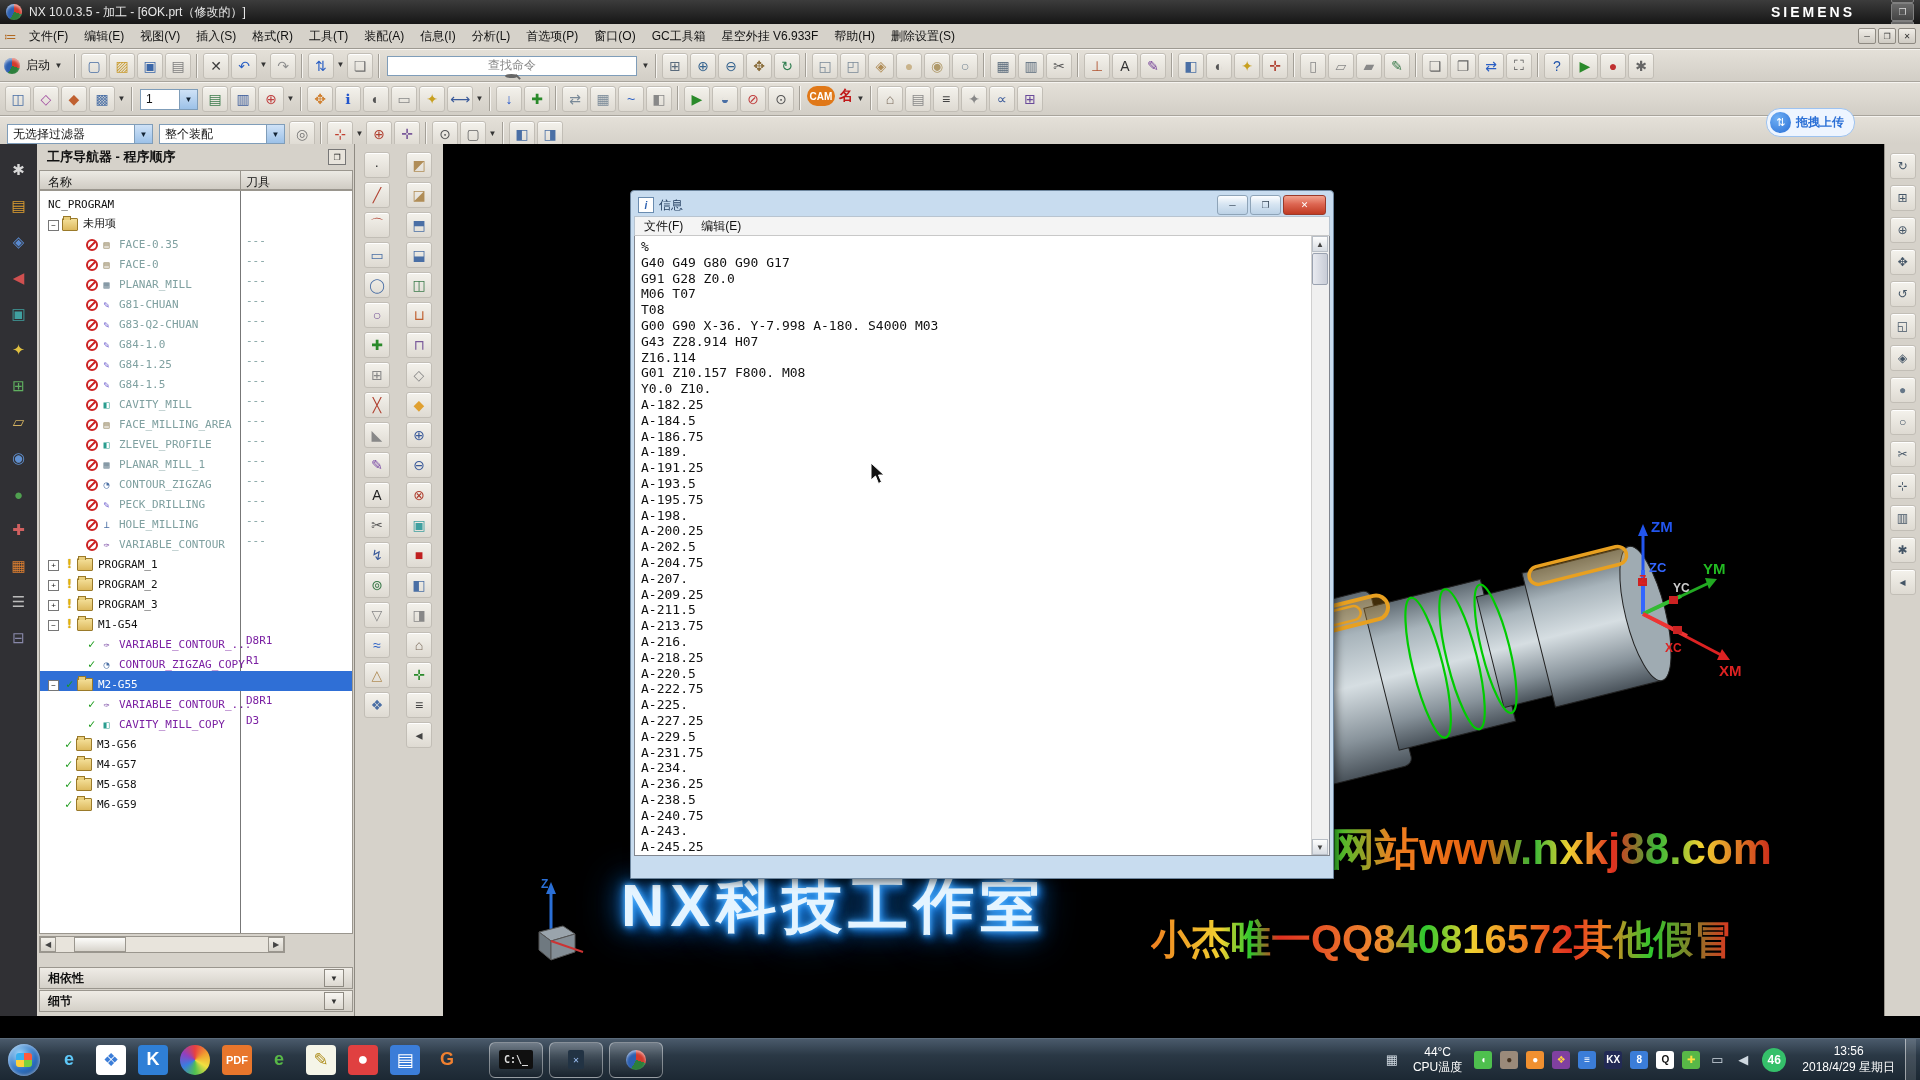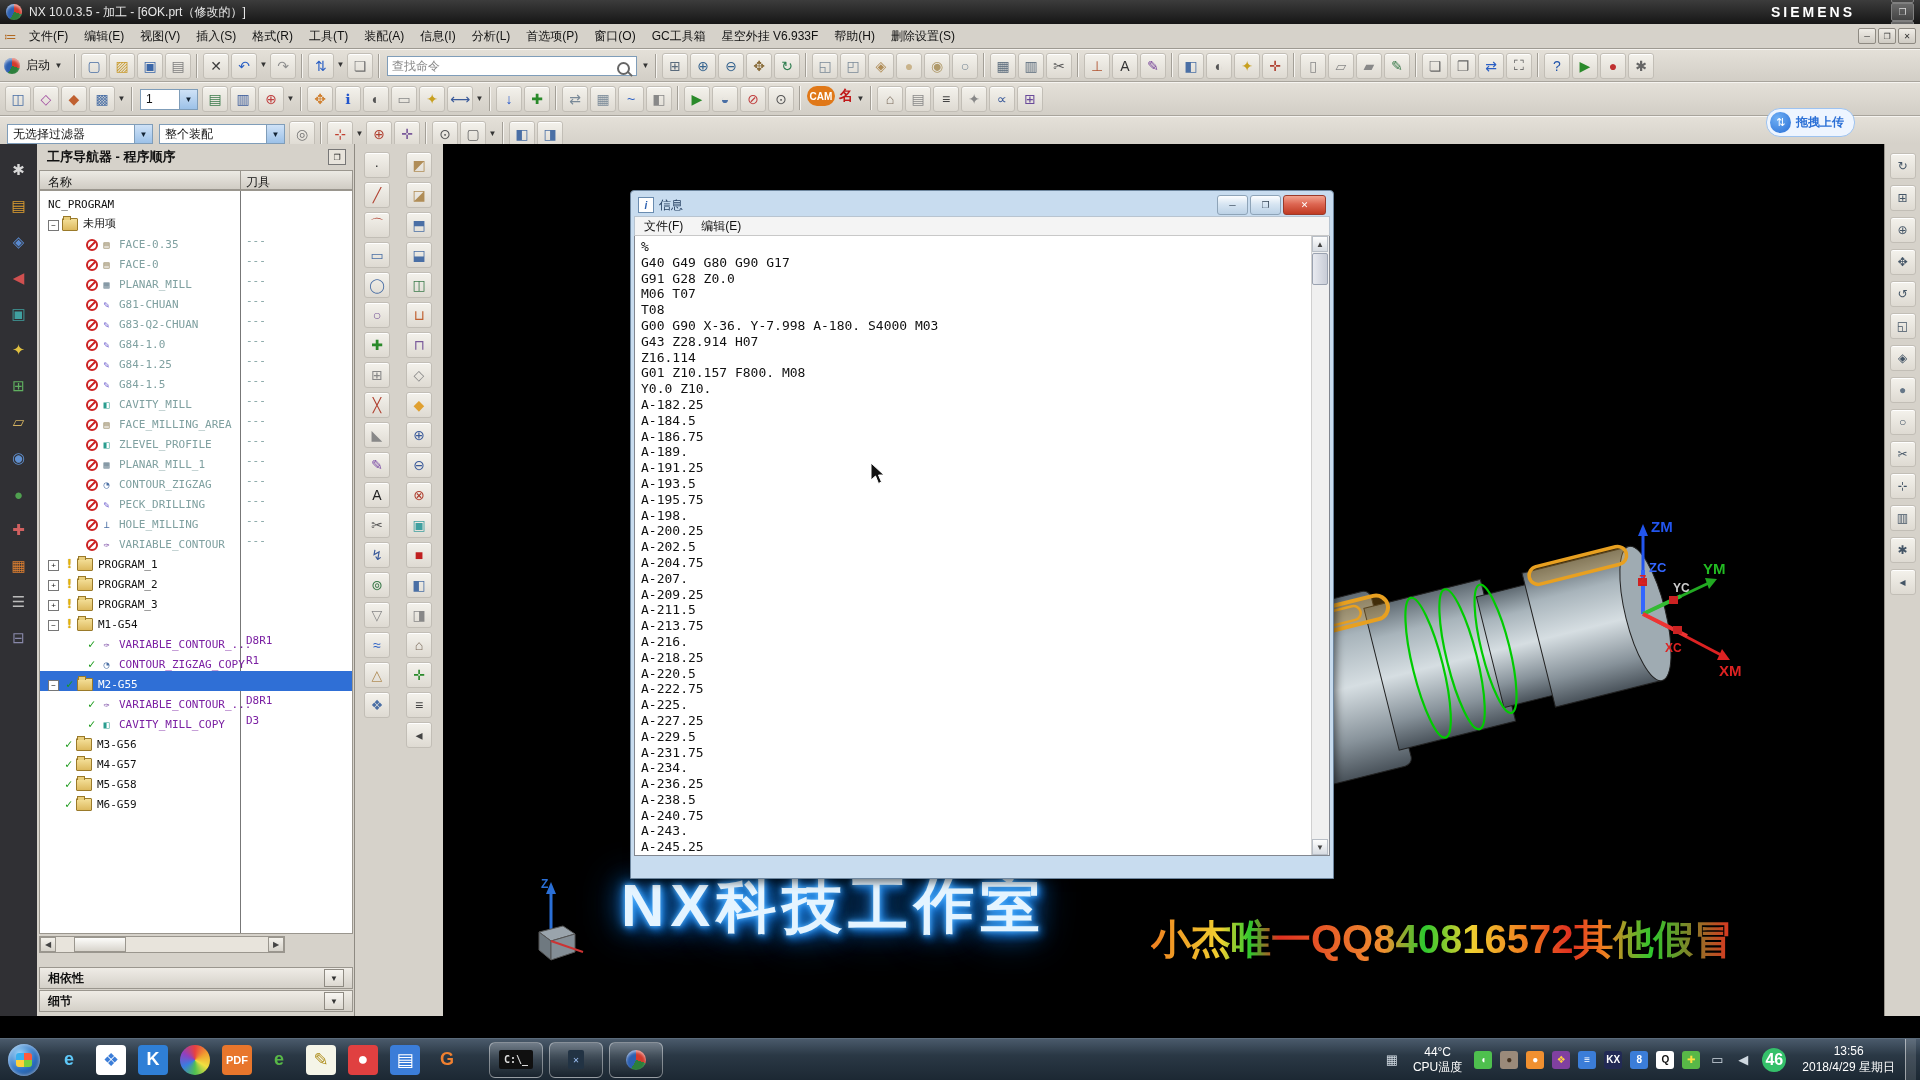--- a/index.html
+++ b/index.html
@@ -26,22 +26,22 @@
   .tbrow{position:absolute;left:0;width:1920px;background:linear-gradient(#e4e0d8,#d2cec6);
     border-top:1px solid #f6f4f0;border-bottom:1px solid #a8a49c;display:flex;align-items:center;padding:0 4px;box-sizing:border-box;}
   #tb1{top:49px;height:33px;} #tb2{top:82px;height:34px;} #tb3{top:116px;height:36px;}
   .tbi{display:inline-flex;width:24px;height:24px;align-items:center;justify-content:center;
     font-size:14px;border-radius:3px;margin:0 1px;flex:none;
     background:linear-gradient(#f4f2ec,#dedad2);border:1px solid #c2beb6;box-shadow:inset 0 1px 0 #fff;}
   .tbsep{width:0;height:24px;margin:0 4px;border-left:1px solid #a39f97;border-right:1px solid #f6f4f0;flex:none;}
   .tbdd{display:inline-flex;width:11px;height:24px;align-items:center;justify-content:center;font-size:8px;color:#333;flex:none;}
   .startgrp{display:flex;align-items:center;margin-right:6px;}
   .startgrp .lbl{margin:0 3px 0 6px;}
-  .searchbox{display:flex;align-items:flex-end;width:250px;height:20px;background:#fff;border:1px solid #7f9db9;
-    margin:0 3px;padding:0 4px;box-sizing:border-box;}
+  .searchbox{display:flex;align-items:center;width:250px;height:20px;background:#fff;border:1px solid #7f9db9;
+    margin:0 3px;padding:0 4px;box-sizing:border-box;flex-direction:column;}
   .searchbox .ph{color:#888;flex:1;}
   .mag{position:relative;width:9px;height:9px;border:2px solid #666;border-radius:50%;margin-right:2px;}
   .mag::after{content:"";position:absolute;width:6px;height:2px;background:#666;transform:rotate(45deg);right:-5px;bottom:-2px;}
   .combo{display:flex;align-items:center;height:21px;background:#fff;border:1px solid #7f9db9;margin:0 3px;box-sizing:border-box;}
   .combo .val{padding:0 5px;flex:1;white-space:nowrap;}
   .combo .arr{width:17px;height:100%;background:linear-gradient(#cfe2f7,#9cc1e8);border-left:1px solid #7f9db9;
     display:flex;align-items:center;justify-content:center;font-size:8px;color:#123;}
   .badge-cam{display:inline-flex;width:28px;height:20px;background:#e07818;color:#fff;font-weight:bold;font-size:10px;
     align-items:center;justify-content:center;border-radius:10px;margin:0 2px;flex:none;}
   .badge-name{display:inline-flex;height:20px;color:#c01818;font-weight:bold;font-size:14px;align-items:center;margin:0 2px;flex:none;}
@@ -134,21 +134,21 @@
     font-weight:bold;font-size:18px;flex:none;}
   .app.tile{font-size:11px;}
   .winbtn2{width:52px;height:34px;margin:0 3px;border:1px solid rgba(255,255,255,.4);border-radius:6px;
     background:linear-gradient(rgba(255,255,255,.25),rgba(255,255,255,.08) 50%,rgba(0,0,0,.15));
     display:flex;align-items:center;justify-content:center;flex:none;}
   #tray{margin-left:auto;display:flex;align-items:center;}
   .trayic{width:18px;height:18px;margin:0 4px;border-radius:3px;display:flex;align-items:center;justify-content:center;
     font-size:10px;font-weight:bold;flex:none;}
   #temp{color:#fff;font-size:12px;text-align:center;line-height:1.25;margin:0 8px;}
   #badge46{width:24px;height:24px;border-radius:50%;background:#35c06a;color:#fff;display:flex;align-items:center;justify-content:center;
-    font-size:16px;font-weight:bold;margin:0 6px;flex:none;}
+    font-size:12px;font-weight:bold;margin:0 6px;flex:none;}
   #clock{color:#fff;font-size:12px;text-align:center;line-height:1.3;margin:0 10px;}
   #sliver{width:10px;height:42px;border-left:1px solid rgba(255,255,255,.5);background:rgba(255,255,255,.12);flex:none;}
   
   #upload{position:absolute;left:1766px;top:108px;height:27px;display:flex;align-items:center;background:#eef5ff;
     border:1px solid #9ec3f0;border-radius:14px;padding:0 10px 0 3px;z-index:50;}
   #upload .uic{width:21px;height:21px;border-radius:50%;background:radial-gradient(circle at 35% 30%,#6fb0f5,#2a6fd6);
     color:#fff;font-size:11px;display:flex;align-items:center;justify-content:center;margin-right:5px;}
   #upload .ut{color:#2a6fd6;font-weight:bold;}
   
   #cursor{position:absolute;left:427px;top:318px;z-index:99;}
@@ -731,20 +731,21 @@
       <svg width="80" height="95" viewBox="0 0 80 95" style="position:absolute;left:78px;top:730px;">
         <line x1="30" y1="62" x2="30" y2="16" stroke="#2a6fd6" stroke-width="3"></line>
         <polygon points="30,8 25,20 35,20" fill="#2a6fd6"></polygon>
         <text id="lab-wcs-z" x="20" y="14" fill="#2a6fd6" font-size="12" font-weight="bold">Z</text>
         <polygon points="18,58 42,52 54,60 30,67" fill="#9aa4ac" stroke="#555"></polygon>
         <polygon points="18,58 30,67 30,86 18,76" fill="#6f7980" stroke="#555"></polygon>
         <polygon points="30,67 54,60 54,78 30,86" fill="#848e96" stroke="#555"></polygon>
         <line x1="30" y1="67" x2="62" y2="78" stroke="#cc3333" stroke-width="2"></line>
       </svg>
 
+      <div id="wm-site">网站www.nxkj88.com</div>
       <div id="wm-main">NX科技工作室</div>
       <div id="wm-qq">小杰唯一QQ840816572其他假冒</div>
 
       <div id="infowin">
         <div id="iw-title">
           <span class="iw-ic">i</span>
           <span class="t">信息</span>
           <span id="iw-buttons" style="display:flex;">
               <span class="iw-btn">─</span>
               <span class="iw-btn">❐</span>

